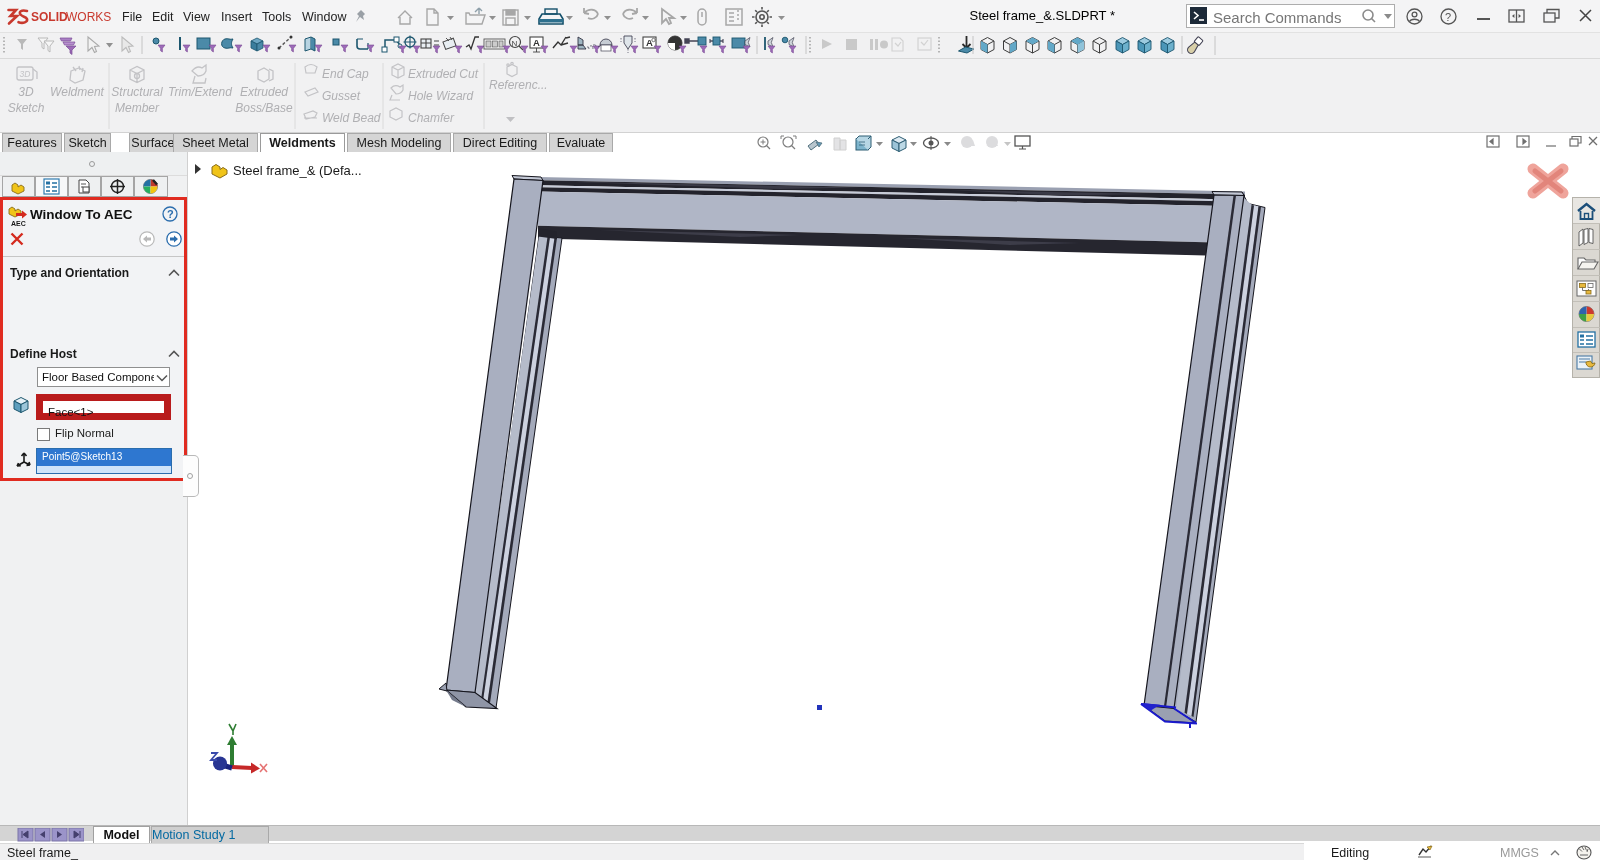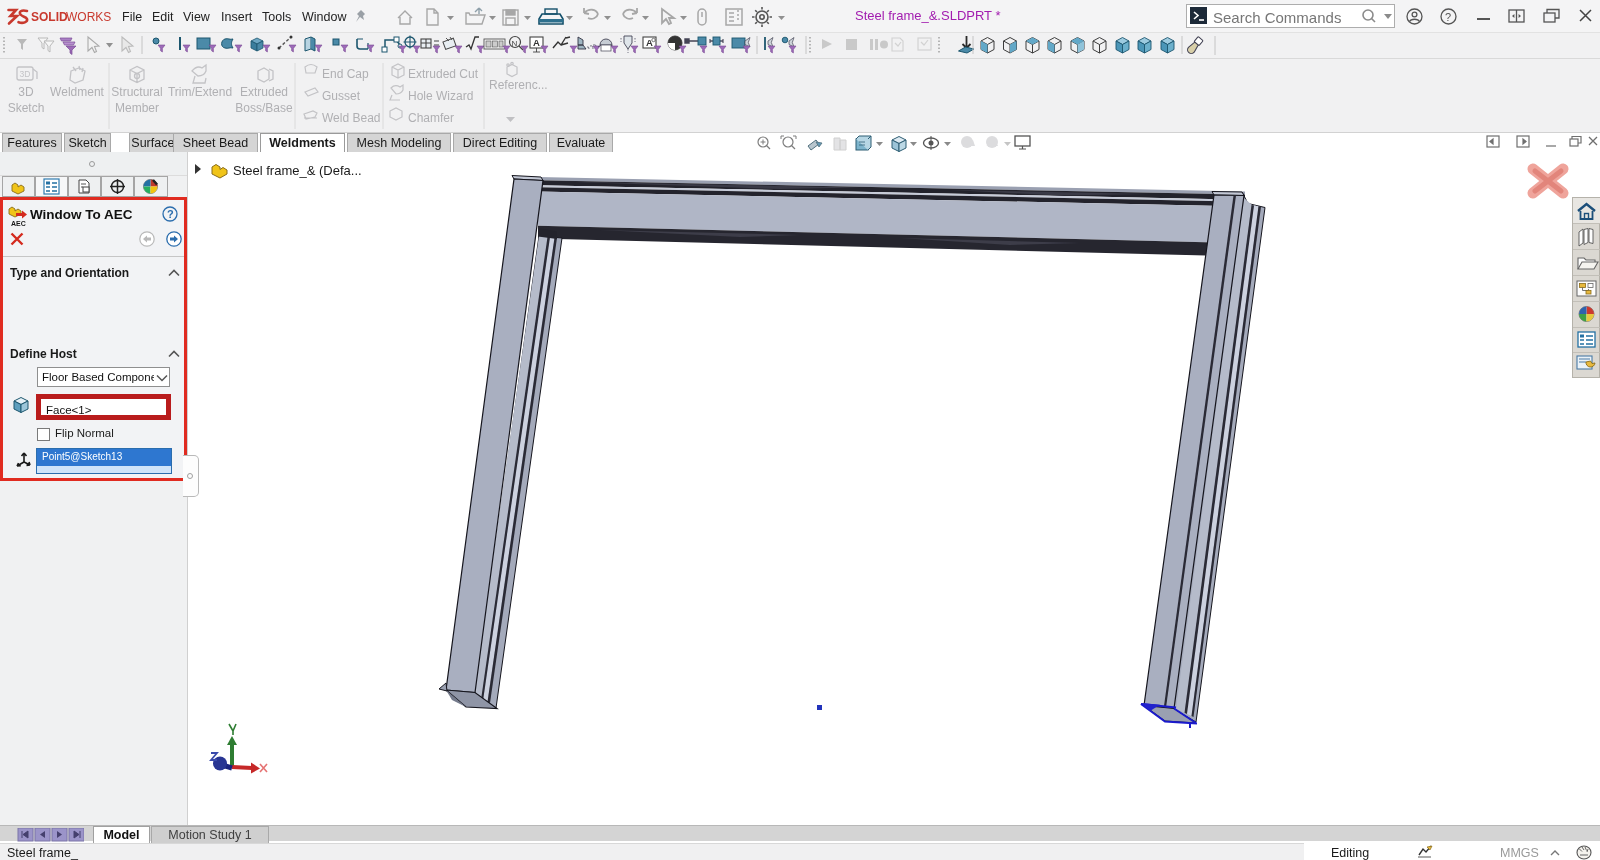--- a/index.html
+++ b/index.html
@@ -4,21 +4,21 @@
 <style>
 * { margin:0; padding:0; box-sizing:border-box; }
 html,body { width:1600px; height:860px; overflow:hidden; background:#fff;
   font-family:"Liberation Sans", sans-serif; }
 .abs { position:absolute; }
 #titlebar { position:absolute; left:0; top:0; width:1600px; height:33px;
   background:#f4f4f5; border-bottom:1px solid #e2e2e2;padding-left:28px; }
 #toolbar2 { position:absolute; left:0; top:33px; width:1600px; height:26px;
   background:#f1f1f2; border-bottom:1px solid #d9d9d9; }
 #ribbon { position:absolute; left:0; top:59px; width:1600px; height:74px;
-  background:#f1f1f2; border-bottom:1px solid #d2d2d2; }
+  background:#f1f1f2; border-bottom:1px solid #d2d2d2;font-style:italic; }
 #tabrow { position:absolute; left:0; top:133px; width:1600px; height:19px;
   background:#ffffff; }
 #main { position:absolute; left:0; top:152px; width:1600px; height:673px;
   background:#ffffff; }
 #panel { position:absolute; left:0; top:0; width:188px; height:673px;
   background:#f0f1f2; border-right:1px solid #d0d0d0; }
 #bottomtabs { position:absolute; left:0; top:825px; width:1600px; height:16px;
   background:#d4d4d4; border-top:1px solid #b8b8b8; }
 #statusbar { position:absolute; left:0; top:843px; width:1304px; height:17px;
   background:#f0f0f1; border-top:1px solid #d8d8d8; }
@@ -90,21 +90,21 @@
       <path d="M57 11 l3.5 4 l3.5 -4 Z"></path>
       <path d="M99 11 l3.5 4 l3.5 -4 Z"></path>
       <path d="M134 11 l3.5 4 l3.5 -4 Z"></path>
       <path d="M176 11 l3.5 4 l3.5 -4 Z"></path>
       <path d="M214 11 l3.5 4 l3.5 -4 Z"></path>
       <path d="M252 11 l3.5 4 l3.5 -4 Z"></path>
       <path d="M290 11 l3.5 4 l3.5 -4 Z"></path>
       <path d="M388 11 l3.5 4 l3.5 -4 Z"></path>
     </g>
   </svg>
-  <div class="abs" style="left:855px;top:8px;width:260px;text-align:left;font-size:13px;color:#a21caf">Steel frame_&amp;.SLDPRT *</div>
+  <div class="abs" style="left:855px;top:8px;width:260px;text-align:right;font-size:13px;color:#000000">Steel frame_&amp;.SLDPRT *</div>
   <div class="abs" style="left:1186px;top:4px;width:209px;height:24px;background:#fff;border:1px solid #adadad"></div>
   <div class="abs" style="left:1190px;top:7px;width:17px;height:17px;background:#1d2a39"></div>
   <svg class="abs" style="left:1190px;top:7px" width="17" height="17" viewBox="0 0 17 17">
     <path d="M4 5 L8 8.5 L4 12" fill="none" stroke="#fff" stroke-width="1.6"></path>
     <line x1="9" y1="13" x2="14" y2="13" stroke="#fff" stroke-width="1.6"></line>
   </svg>
   <div class="abs" style="left:1213px;top:9px;font-size:15px;color:#767676">Search Commands</div>
   <svg class="abs" style="left:1360px;top:7px" width="34" height="18" viewBox="0 0 34 18">
     <circle cx="8" cy="8" r="5" fill="none" stroke="#8b8b8b" stroke-width="1.6"></circle>
     <line x1="11.5" y1="11.5" x2="15" y2="15" stroke="#8b8b8b" stroke-width="1.6"></line>
@@ -396,21 +396,21 @@
     <text x="408" y="41" font-size="12" fill="#b0b0b3" font-family="Liberation Sans">Hole Wizard</text>
     <text x="408" y="63" font-size="12" fill="#b0b0b3" font-family="Liberation Sans">Chamfer</text>
     <text x="489" y="92" font-size="12" fill="#b0b0b3" font-family="Liberation Sans" transform="translate(0,-62)">Referenc...</text>
     <path d="M506 58 l4.5 5 l4.5 -5 Z" fill="#c0c0c3"></path>
   </svg>
 </div>
 <div id="tabrow">
   <div class="rtab" style="left:2px;width:60px">Features</div>
   <div class="rtab" style="left:64px;width:47px">Sketch</div>
   <div class="rtab" style="left:129px;width:54px">Surfaces</div>
-  <div class="rtab" style="left:173px;width:85px">Sheet Bead</div>
+  <div class="rtab" style="left:173px;width:85px">Sheet Metal</div>
   <div class="rtab active" style="left:260px;width:85px">Weldments</div>
   <div class="rtab" style="left:347px;width:104px">Mesh Modeling</div>
   <div class="rtab" style="left:453px;width:94px">Direct Editing</div>
   <div class="rtab" style="left:549px;width:64px">Evaluate</div>
   <svg class="abs" style="left:752px;top:1px" width="280" height="18" viewBox="0 0 280 18">
     <g fill="none" stroke="#7d7d7d" stroke-width="1.2">
       <circle cx="11" cy="8" r="5"></circle>
       <path d="M14.5 11.5 L18 15"></path>
       <path d="M11 5.5 v5 M8.5 8 h5" stroke-width="1"></path>
       <circle cx="36" cy="8" r="5"></circle>
@@ -541,21 +541,21 @@
         <div class="abs" style="left:4px;top:3px;font-size:11.5px;color:#111;width:112px;overflow:hidden;white-space:nowrap">Floor Based Componen</div>
         <svg class="abs" style="left:118px;top:6px" width="12" height="9" viewBox="0 0 12 9">
             <path d="M1 1.5 L6 6.5 L11 1.5" fill="none" stroke="#555" stroke-width="1.5"></path>
           </svg>
       </div>
       <svg class="abs" style="left:9px;top:196px" width="18" height="19" viewBox="0 0 18 19">
         <path d="M2 5 L9 1.5 L16 5 L9 8.5 Z" fill="#e6f1f7" stroke="#1c566e" stroke-width="1"></path>
         <path d="M2 5 V13 L9 16.5 V8.5 Z" fill="#5e9fbe" stroke="#1c566e" stroke-width="1"></path>
         <path d="M16 5 V13 L9 16.5 V8.5 Z" fill="#9cc6da" stroke="#1c566e" stroke-width="1"></path>
       </svg>
-      <div class="abs" style="left:33px;top:194px;width:135px;height:26px;background:#fff;border:5px solid #b91c1c">
+      <div class="abs" style="left:33px;top:194px;width:135px;height:26px;background:#fff;border:7px solid #b91c1c">
         <div class="abs" style="left:5px;top:5px;font-size:11.5px;color:#111">Face&lt;1&gt;</div>
       </div>
       <div class="abs" style="left:34px;top:228px;width:13px;height:13px;background:#fff;border:1px solid #7a7a7a"></div>
       <div class="abs" style="left:52px;top:227px;font-size:11.5px;color:#1a1a1a">Flip Normal</div>
       <svg class="abs" style="left:11px;top:251px" width="20" height="20" viewBox="0 0 20 20">
         <g stroke="#1a1a1a" stroke-width="1.6" fill="none">
           <path d="M10 11 V2 M10 2 l-2.5 3 M10 2 l2.5 3"></path>
           <path d="M10 11 L3 15 M3 15 l3.8 -0.4 M3 15 l1.5 -3"></path>
           <path d="M10 11 L16 14 M16 14 l-3.5 0.4 M16 14 l-1 -3"></path>
         </g>
@@ -706,21 +706,21 @@
       <rect x="31" y="0" width="15" height="13" fill="#9b94c9" stroke="#7a74a8" stroke-width="1"></rect>
       <rect x="48" y="0" width="15" height="13" fill="#9b94c9" stroke="#7a74a8" stroke-width="1"></rect>
       <rect x="65" y="0" width="15" height="13" fill="#9b94c9" stroke="#7a74a8" stroke-width="1"></rect>
       <path d="M19 6.5 l5 -3.5 v7 Z M18 3 v7" fill="#45406e" stroke="#45406e"></path>
       <path d="M41 3 l-5 3.5 l5 3.5 Z" fill="#45406e"></path>
       <path d="M53 3 l5 3.5 l-5 3.5 Z" fill="#45406e"></path>
       <path d="M70 3 l5 3.5 l-5 3.5 Z M76 3 v7" fill="#45406e" stroke="#45406e"></path>
     </g>
   </svg>
   <div class="abs" style="left:93px;top:0;width:57px;height:18px;background:#fff;border:1px solid #a0a0a0;border-bottom:none;font-size:12.5px;font-weight:bold;color:#111;text-align:center;line-height:17px">Model</div>
-  <div class="abs" style="left:151px;top:0;width:118px;height:18px;background:#cfcfcf;border:1px solid #a9a9a9;border-bottom:none;font-size:12.5px;color:#404040;text-align:center;line-height:17px">Motion Study 1</div>
+  <div class="abs" style="left:151px;top:0;width:118px;height:18px;background:#cfcfcf;border:1px solid #a9a9a9;border-bottom:none;font-size:12.5px;color:#0369a1;line-height:17px">Motion Study 1</div>
 </div>
 <div id="statusbar">
   <div class="abs" style="left:7px;top:2px;font-size:12.5px;color:#1a1a1a">Steel frame_</div>
   <div class="abs" style="left:1331px;top:2px;font-size:12.5px;color:#1a1a1a">Editing Part</div>
   <svg class="abs" style="left:1417px;top:1px" width="16" height="15" viewBox="0 0 16 15">
     <path d="M1 12 h13" stroke="#888" stroke-width="1.4"></path>
     <path d="M2 10 l4 -6 l3 3 l5 -6" fill="none" stroke="#333" stroke-width="1.4"></path>
     <path d="M10 2 l5 -1 l-2 4 Z" fill="#e8b93e" stroke="#8a6d1a" stroke-width="0.7"></path>
   </svg>
   <div class="abs" style="left:1500px;top:2px;font-size:12.5px;color:#9a9a9a">MMGS</div>

